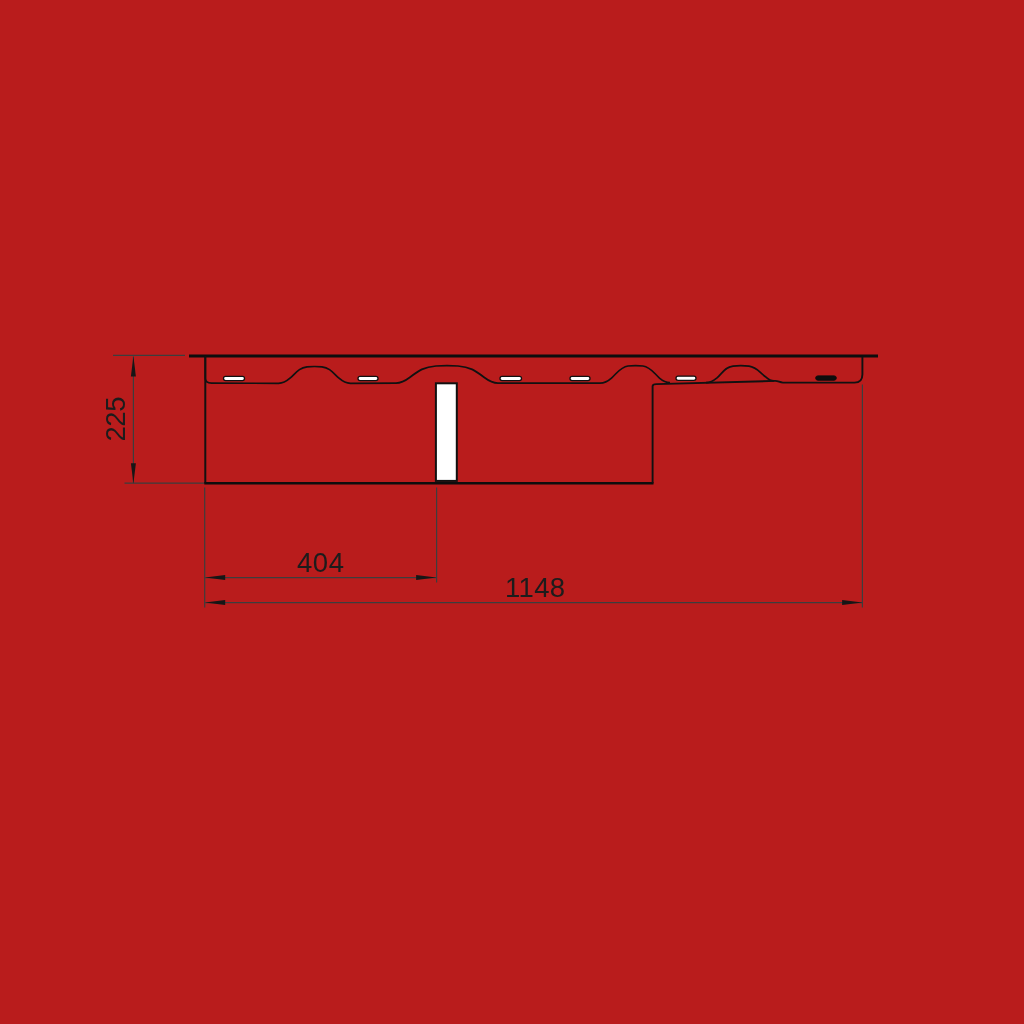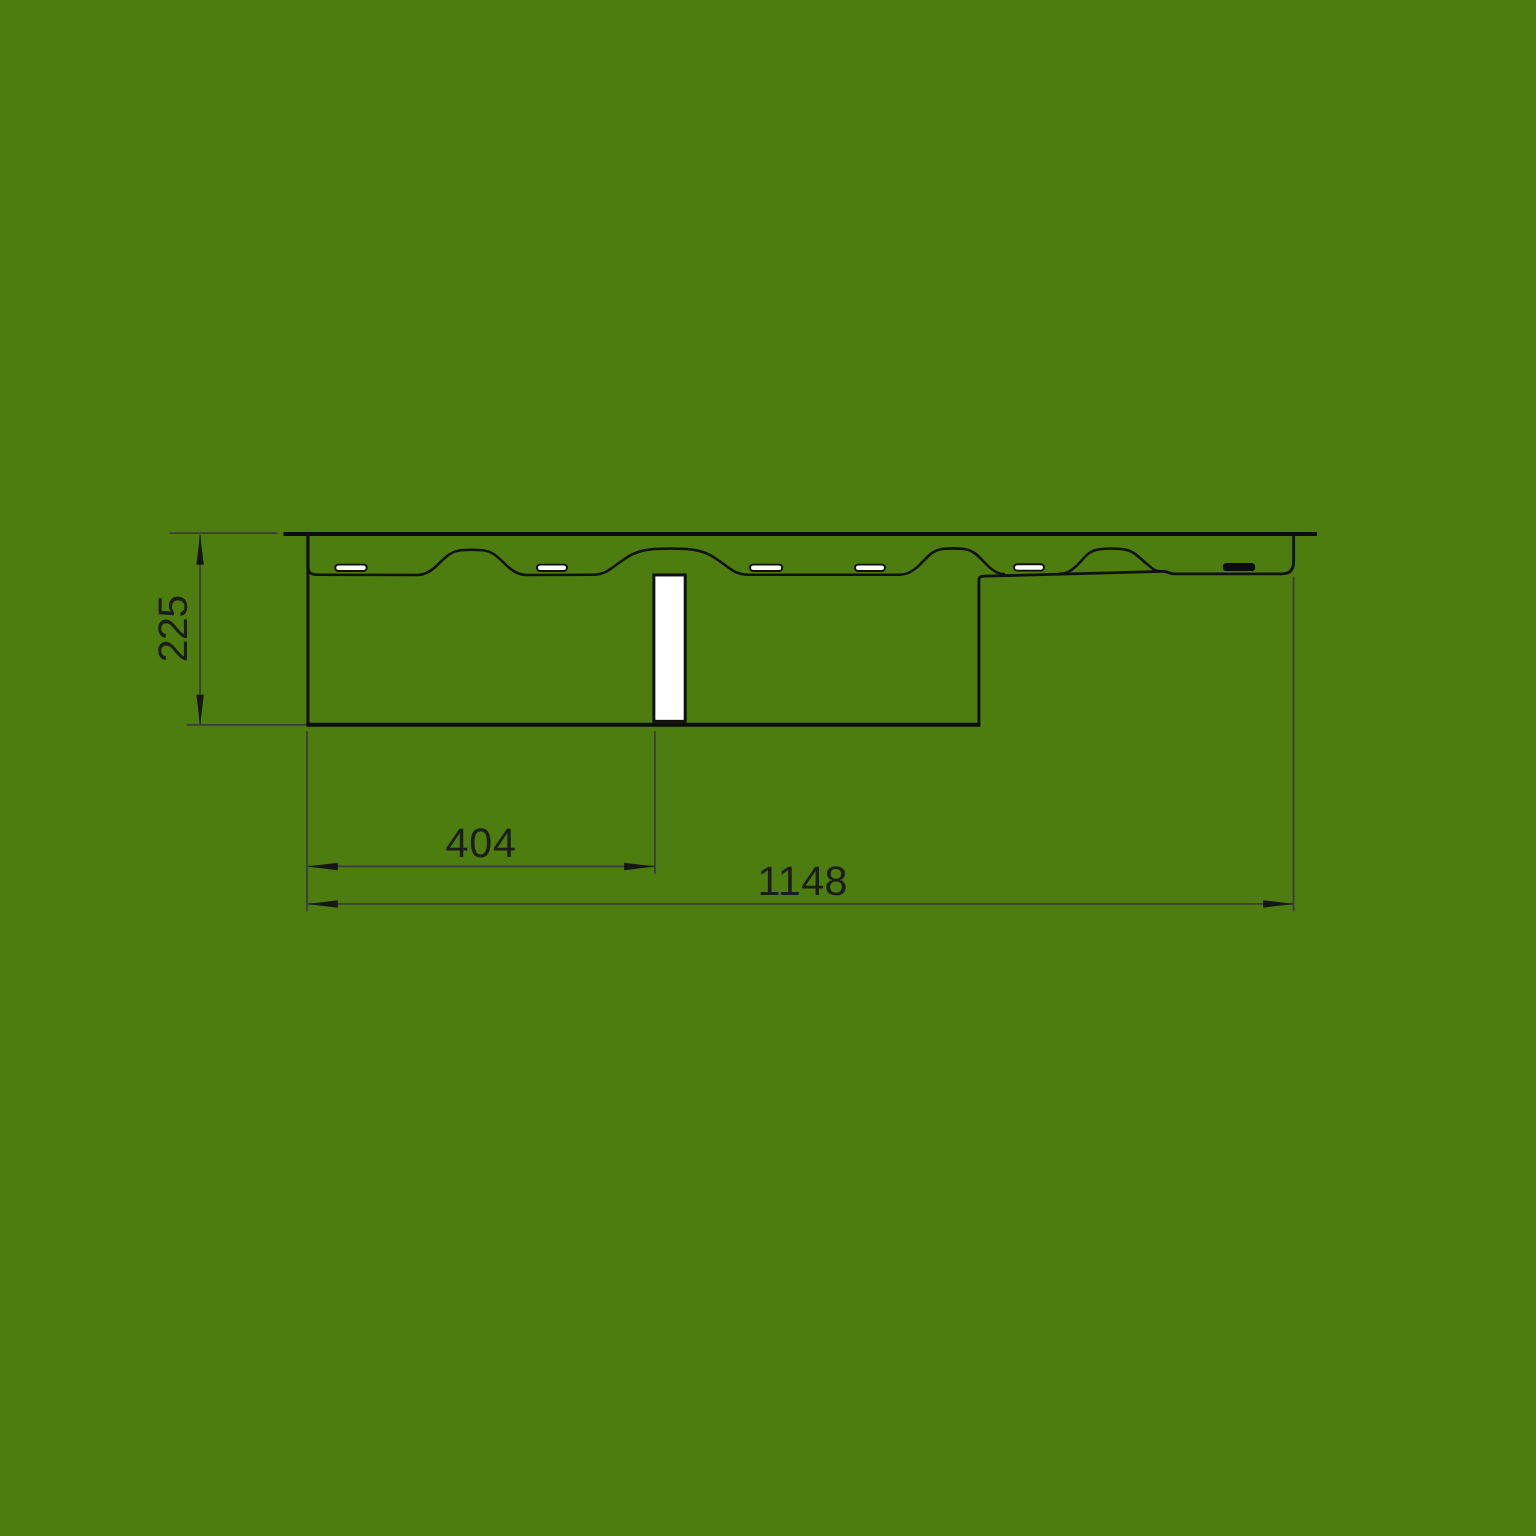--- a/index.html
+++ b/index.html
@@ -1,16 +1,16 @@
 <!DOCTYPE html>
 <html><head>
 <meta charset="utf-8">
 <style>
   html,body{margin:0;padding:0;background:#ffffff;}
-  .page{width:1024px;height:1024px;position:relative;background:#4d7c0f;overflow:hidden;text-decoration:underline;}
+  .page{width:1024px;height:1024px;position:relative;background:#b91c1c;overflow:hidden;text-decoration:underline;}
   svg{position:absolute;left:0;top:0;}
   text{font-family:"Liberation Sans", sans-serif;fill:#1c1c1c;}
 </style>
 </head>
 <body>
 <div class="page">
 <svg width="1024" height="1024" viewBox="0 0 1024 1024">
 
   <line x1="189" y1="356" x2="878" y2="356" stroke="#0d0d0d" stroke-width="2.8"></line>
 

